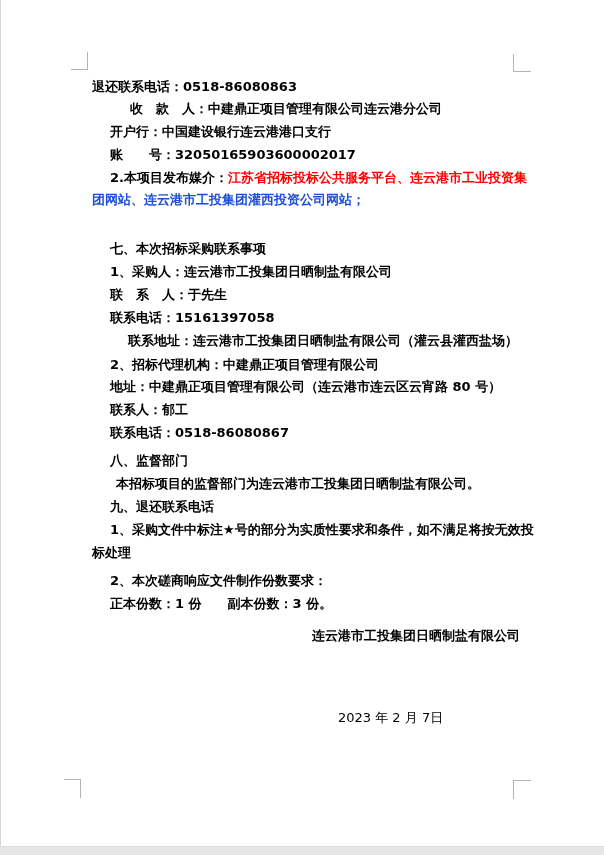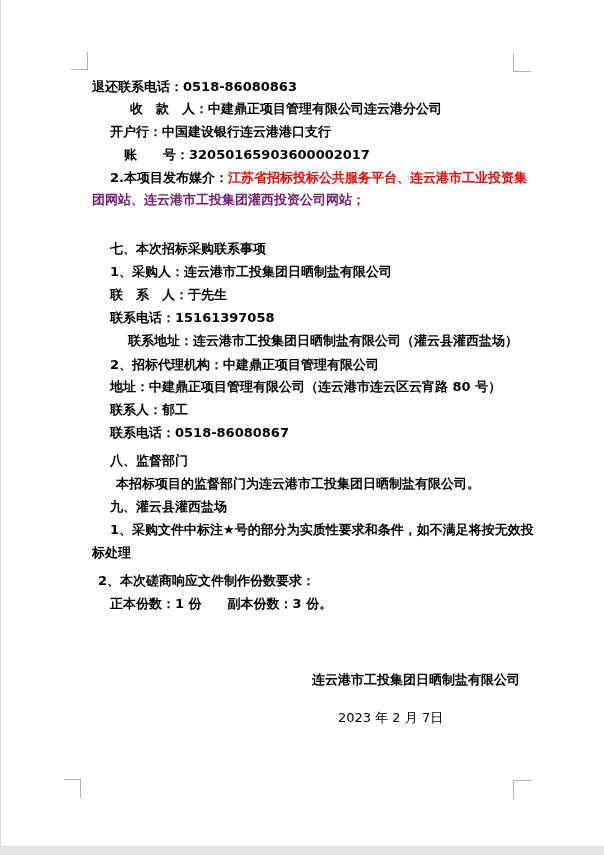--- a/index.html
+++ b/index.html
@@ -56,37 +56,37 @@
 
   <div class="boundary-mark mark-tl"></div>
   <div class="boundary-mark mark-tr"></div>
   <div class="boundary-mark mark-bl"></div>
   <div class="boundary-mark mark-br"></div>
 
   <div id="text-layer">
       <div class="line" style="top: 79px; left: 92px;"><span>退还联系电话：0518-86080863</span></div>
       <div class="line" style="top: 101px; left: 110px; padding-left: 20px;"><span>收　款　人：中建鼎正项目管理有限公司连云港分公司</span></div>
       <div class="line" style="top: 124px; left: 110px;"><span>开户行：中国建设银行连云港港口支行</span></div>
-      <div class="line" style="top: 147px; left: 124px;"><span>账　　号：32050165903600002017</span></div>
+      <div class="line" style="top: 147px; left: 110px;"><span>账　　号：32050165903600002017</span></div>
       <div class="line" style="top: 170px; left: 110px;"><span>2.本项目发布媒介：</span><span style="color: rgb(255, 0, 0);">江苏省招标投标公共服务平台、连云港市工业投资集</span></div>
-      <div class="line" style="top: 192px; left: 92px;"><span style="color: #701a75;">团网站、连云港市工投集团灌西投资公司网站；</span></div>
+      <div class="line" style="top: 192px; left: 92px;"><span style="color: #1d4ed8;">团网站、连云港市工投集团灌西投资公司网站；</span></div>
       <div class="line" style="top: 241px; left: 110px;"><span>七、本次招标采购联系事项</span></div>
       <div class="line" style="top: 264px; left: 110px;"><span>1、采购人：连云港市工投集团日晒制盐有限公司</span></div>
       <div class="line" style="top: 287px; left: 110px;"><span>联　系　人：于先生</span></div>
       <div class="line" style="top: 310px; left: 110px;"><span>联系电话：15161397058</span></div>
       <div class="line" style="top: 333px; left: 110px; padding-left: 18px;"><span>联系地址：连云港市工投集团日晒制盐有限公司（灌云县灌西盐场）</span></div>
       <div class="line" style="top: 357px; left: 110px; text-align: right;"><span>2、招标代理机构：中建鼎正项目管理有限公司</span></div>
       <div class="line" style="top: 379px; left: 110px;"><span>地址：中建鼎正项目管理有限公司（连云港市连云区云宵路 80 号）</span></div>
       <div class="line" style="top: 402px; left: 110px;"><span>联系人：郁工</span></div>
       <div class="line" style="top: 425px; left: 110px;"><span>联系电话：0518-86080867</span></div>
       <div class="line" style="top: 453px; left: 110px;"><span>八、监督部门</span></div>
       <div class="line" style="top: 476px; left: 116px;"><span>本招标项目的监督部门为连云港市工投集团日晒制盐有限公司。</span></div>
-      <div class="line" style="top: 499px; left: 110px;"><span>九、灌云县灌西盐场</span></div>
+      <div class="line" style="top: 499px; left: 110px;"><span>九、退还联系电话</span></div>
       <div class="line" style="top: 522px; left: 110px;"><span>1、采购文件中标注★号的部分为实质性要求和条件，如不满足将按无效投</span></div>
       <div class="line" style="top: 545px; left: 92px; font-family: Liberation Serif, serif;"><span>标处理</span></div>
-      <div class="line" style="top: 573px; left: 98px;"><span>2、本次磋商响应文件制作份数要求：</span></div>
+      <div class="line" style="top: 573px; left: 110px;"><span>2、本次磋商响应文件制作份数要求：</span></div>
       <div class="line" style="top: 596px; left: 110px;"><span>正本份数：1 份　　副本份数：3 份。</span></div>
-      <div class="line" style="top: 672px; left: 312px; font-family: Liberation Serif, serif;"><span>连云港市工投集团日晒制盐有限公司</span></div>
+      <div class="line" style="top: 628px; left: 312px; font-family: Liberation Serif, serif;"><span>连云港市工投集团日晒制盐有限公司</span></div>
       <div class="line regular" style="top: 710px; left: 338px;"><span>2023 年 2 月 7日</span></div>
     </div>
 
   <div class="page-bottom-strip"></div>
 </div>
 
 </body></html>

